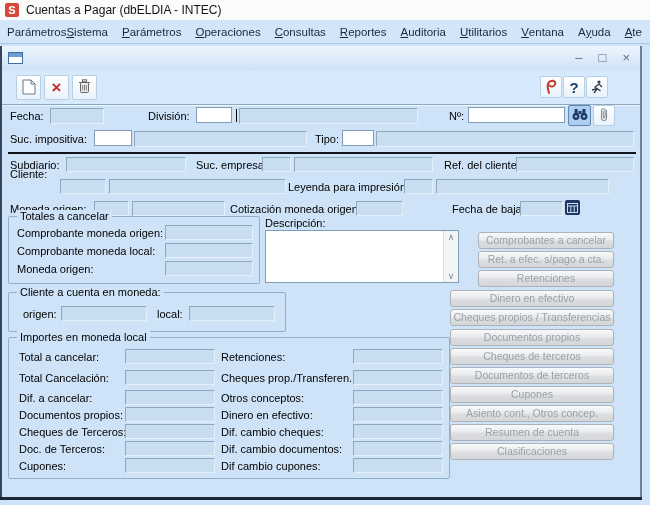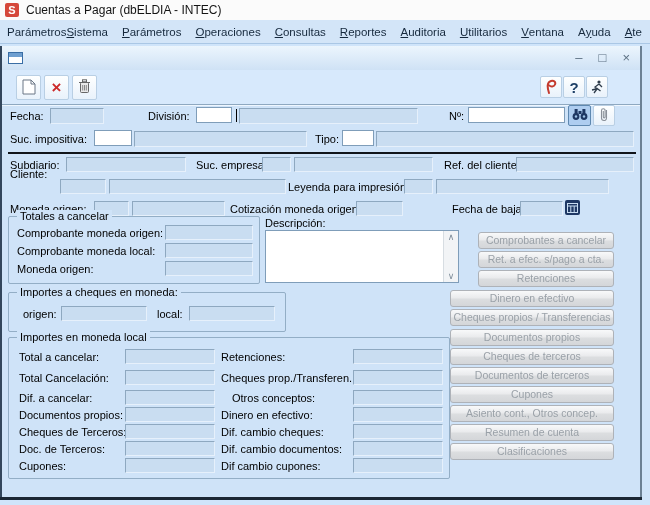--- a/index.html
+++ b/index.html
@@ -269,21 +269,21 @@
 
     <span class="lbl" style="left:263px;top:171px">Descripción:</span>
     <div class="descbox" style="left:263px;top:184px;width:194px;height:53px">
       <div class="vscroll">
         <span class="arr up">∧</span>
         <span class="arr dn">∨</span>
       </div>
     </div>
 
     <div class="group" style="left:6px;top:246px;width:278px;height:40px">
-      <span class="group-title">Importes a cheques en moneda:</span>
+      <span class="group-title">Cliente a cuenta en moneda:</span>
       <span class="lbl" style="left:14px;top:15px">origen:</span>
       <div class="fld" style="left:52px;top:13px;width:86px"></div>
       <span class="lbl" style="left:148px;top:15px">local:</span>
       <div class="fld" style="left:180px;top:13px;width:86px"></div>
     </div>
 
     <div class="group" style="left:6px;top:291px;width:442px;height:142px">
       <span class="group-title">Importes en moneda local</span>
 
       <span class="lbl" style="left:10px;top:13px">Total a cancelar:</span>
@@ -291,21 +291,21 @@
       <span class="lbl" style="left:212px;top:13px">Retenciones:</span>
       <div class="fld" style="left:344px;top:11px;width:90px"></div>
 
       <span class="lbl" style="left:10px;top:34px">Total Cancelación:</span>
       <div class="fld" style="left:116px;top:32px;width:90px"></div>
       <span class="lbl" style="left:212px;top:34px">Cheques prop./Transferen.:</span>
       <div class="fld" style="left:344px;top:32px;width:90px"></div>
 
       <span class="lbl" style="left:10px;top:54px">Dif. a cancelar:</span>
       <div class="fld" style="left:116px;top:52px;width:90px"></div>
-      <span class="lbl" style="left:223px;top:54px">Otros conceptos:</span>
+      <span class="lbl" style="left:212px;top:54px">Otros conceptos:</span>
       <div class="fld" style="left:344px;top:52px;width:90px"></div>
 
       <span class="lbl" style="left:10px;top:71px">Documentos propios:</span>
       <div class="fld" style="left:116px;top:69px;width:90px"></div>
       <span class="lbl" style="left:212px;top:71px">Dinero en efectivo:</span>
       <div class="fld" style="left:344px;top:69px;width:90px"></div>
 
       <span class="lbl" style="left:10px;top:88px">Cheques de Terceros:</span>
       <div class="fld" style="left:116px;top:86px;width:90px"></div>
       <span class="lbl" style="left:212px;top:88px">Dif. cambio cheques:</span>

